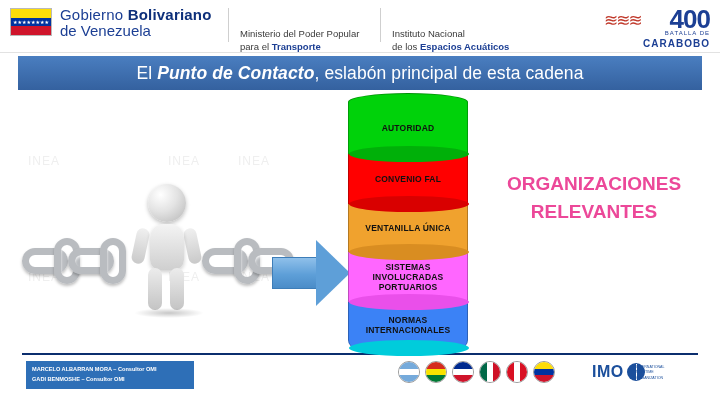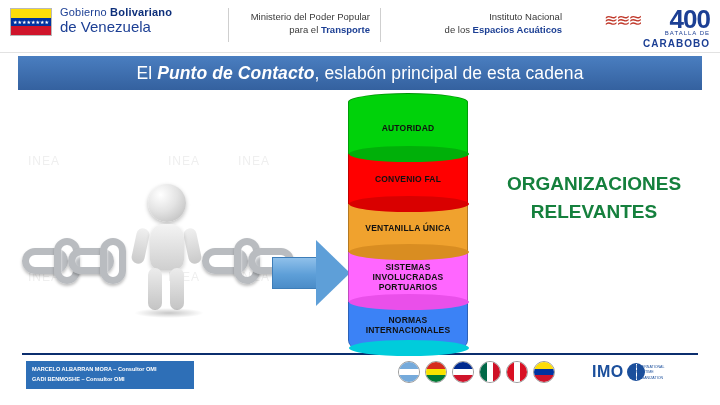--- a/index.html
+++ b/index.html
@@ -47,42 +47,41 @@
     font-size: 5px;
     letter-spacing: 0px;
     line-height: 6px;
   }
   .gov-name {
     position: absolute;
     left: 60px; top: 7px;
     line-height: 1.05;
   }
   .gov-name .l1 {
-    font-size: 11px;
+    font-size: 15px;
     color: #1c3f94;
     letter-spacing: .2px;
   }
   .gov-name .l1 b { color: #0d2f7a; }
   .gov-name .l2 {
     font-size: 15px;
     color: #1c3f94;
   }
   .vdiv {
     position: absolute;
     top: 8px;
     width: 1px; height: 34px;
     background: #cfcfcf;
   }
   .ministry {
     position: absolute;
-    top: 11px;
+    top: 28px;
     font-size: 9.5px;
     color: #3a3a3a;
     line-height: 1.35;
-    text-align: right;
   }
   .ministry b { color: #1c3f94; }
   .logo-right {
     position: absolute;
     right: 8px; top: 4px;
     width: 108px; height: 44px;
   }
   .logo-right .glyphs {
     position: absolute;
     left: 0; top: 6px;
@@ -274,21 +273,21 @@
   }
 
   
   .right-text {
     position: absolute;
     left: 478px; top: 78px;
     width: 232px;
     text-align: center;
     font-size: 19px;
     font-weight: bold;
-    color: #15803d;
+    color: #ec4899;
     line-height: 1.45;
   }
 
   
   .footer {
     position: absolute;
     left: 0; bottom: 0;
     width: 720px; height: 52px;
   }
   .footer-rule {

